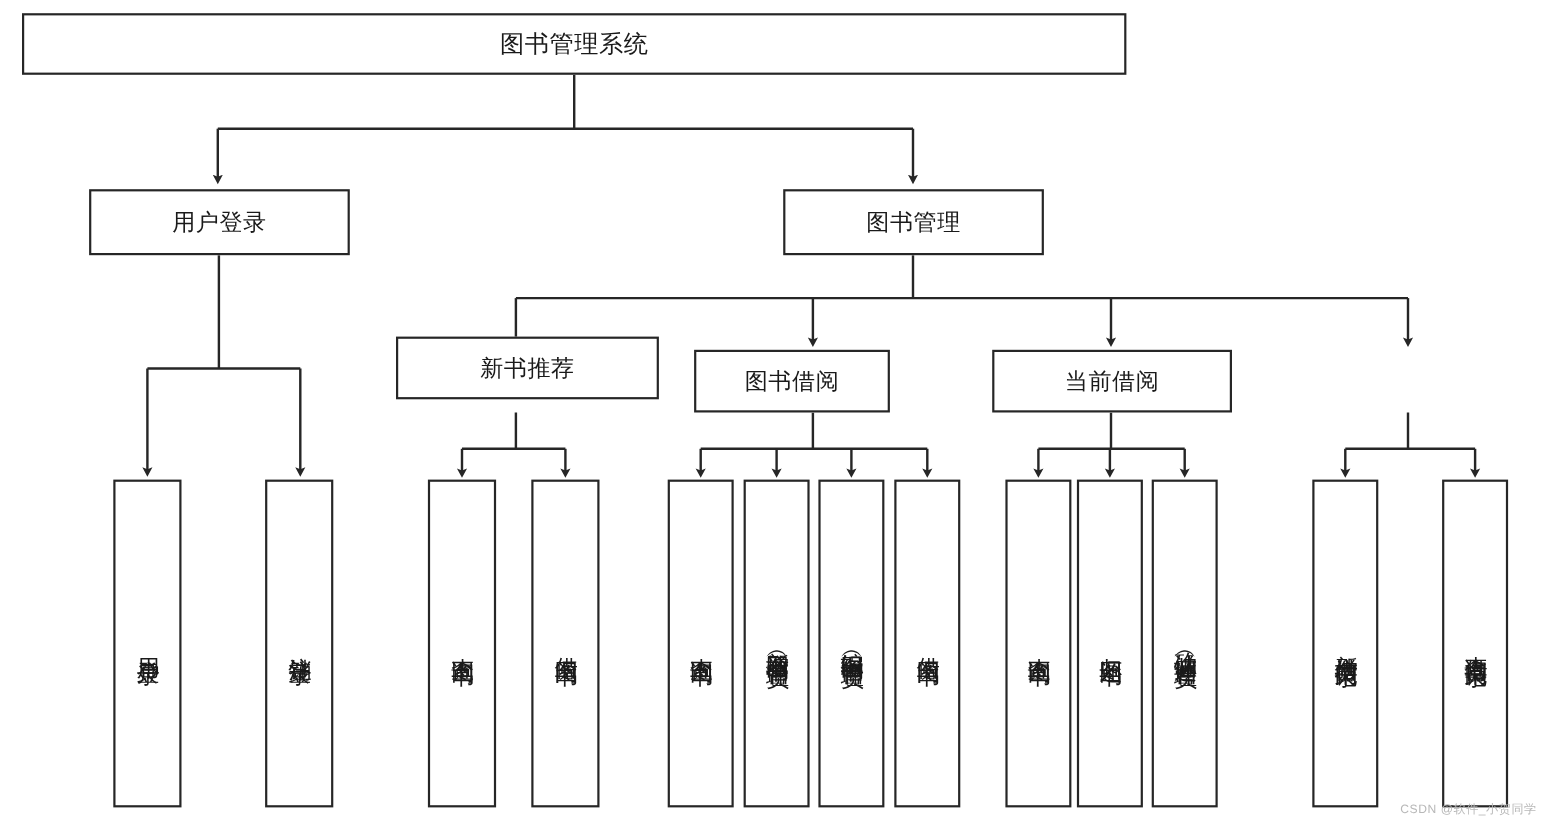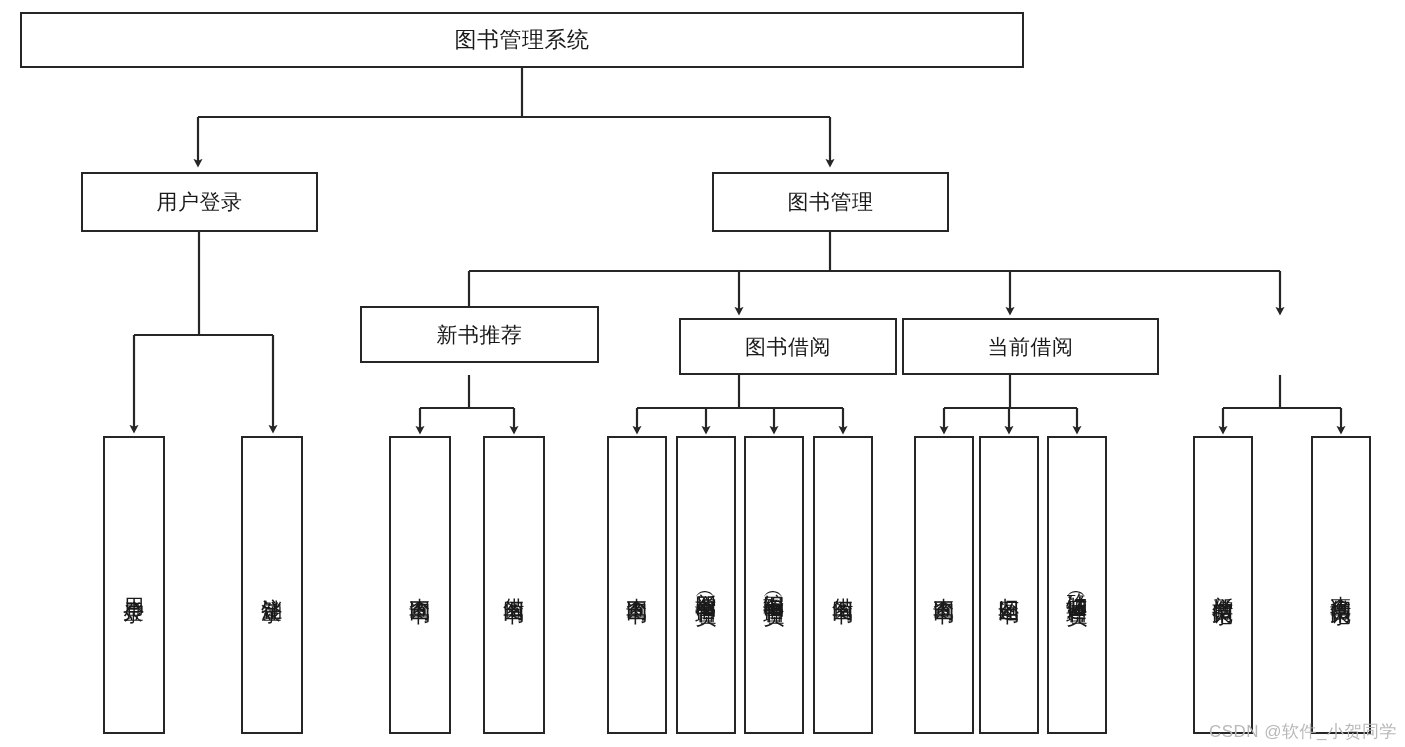--- a/index.html
+++ b/index.html
@@ -52,21 +52,21 @@
   .node.v .vtext {
     writing-mode: vertical-rl;
     text-orientation: upright;
     white-space: normal;
     text-align: center;
   }
   .watermark {
     position: absolute;
     right: 8px;
     bottom: 4px;
-    font-size: 17px;
+    font-size: 11px;
     color: #b8b8b8;
     white-space: nowrap;
     letter-spacing: 0.5px;
   }
 </style>
 </head>
 <body>
 
 <div id="canvas">
 
@@ -127,24 +127,24 @@
   <div class="node h" style="left:81px; top:172px; width:237px; height:60px;">
     <span>用户登录</span>
   </div>
   <div class="node h" style="left:712px; top:172px; width:237px; height:60px;text-align:center;">
     <span>图书管理</span>
   </div>
 
   <div class="node h" style="left:360px; top:306px; width:239px; height:57px;">
     <span>新书推荐</span>
   </div>
-  <div class="node h" style="left:631px; top:318px; width:218px; height:57px;margin-left:48px;">
+  <div class="node h" style="left:631px; top:318px; width:178px; height:57px;">
     <span>图书借阅</span>
   </div>
-  <div class="node h" style="left:902px; top:318px; width:257px; height:57px;">
+  <div class="node h" style="left:902px; top:318px; width:218px; height:57px;">
     <span>当前借阅</span>
   </div>
 
   <div class="node v" style="left:103px; top:436px; width:62px; height:298px;">
     <span class="vtext">用户登录</span>
   </div>
   <div class="node v" style="left:241px; top:436px; width:62px; height:298px;">
     <span class="vtext">注销登录</span>
   </div>
 

